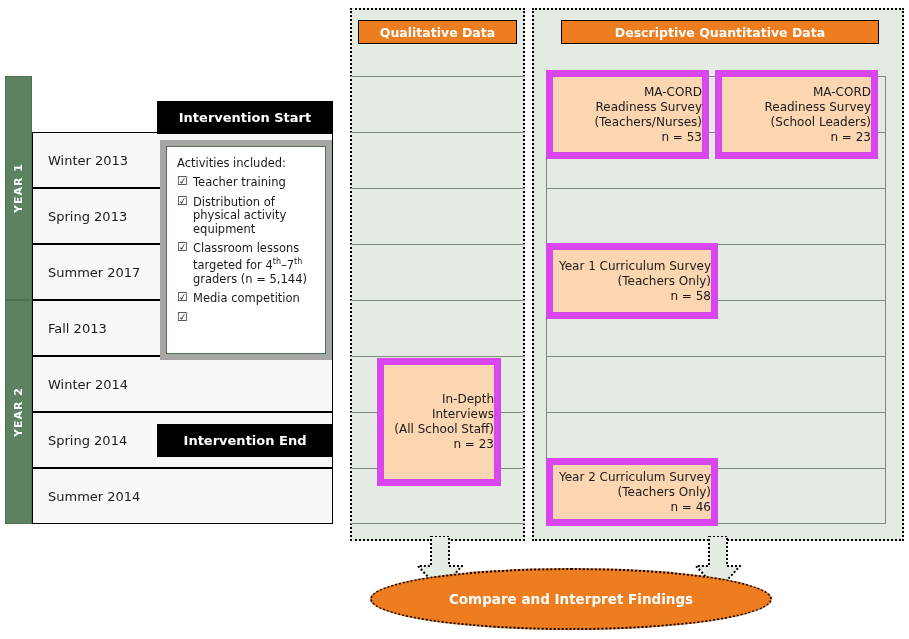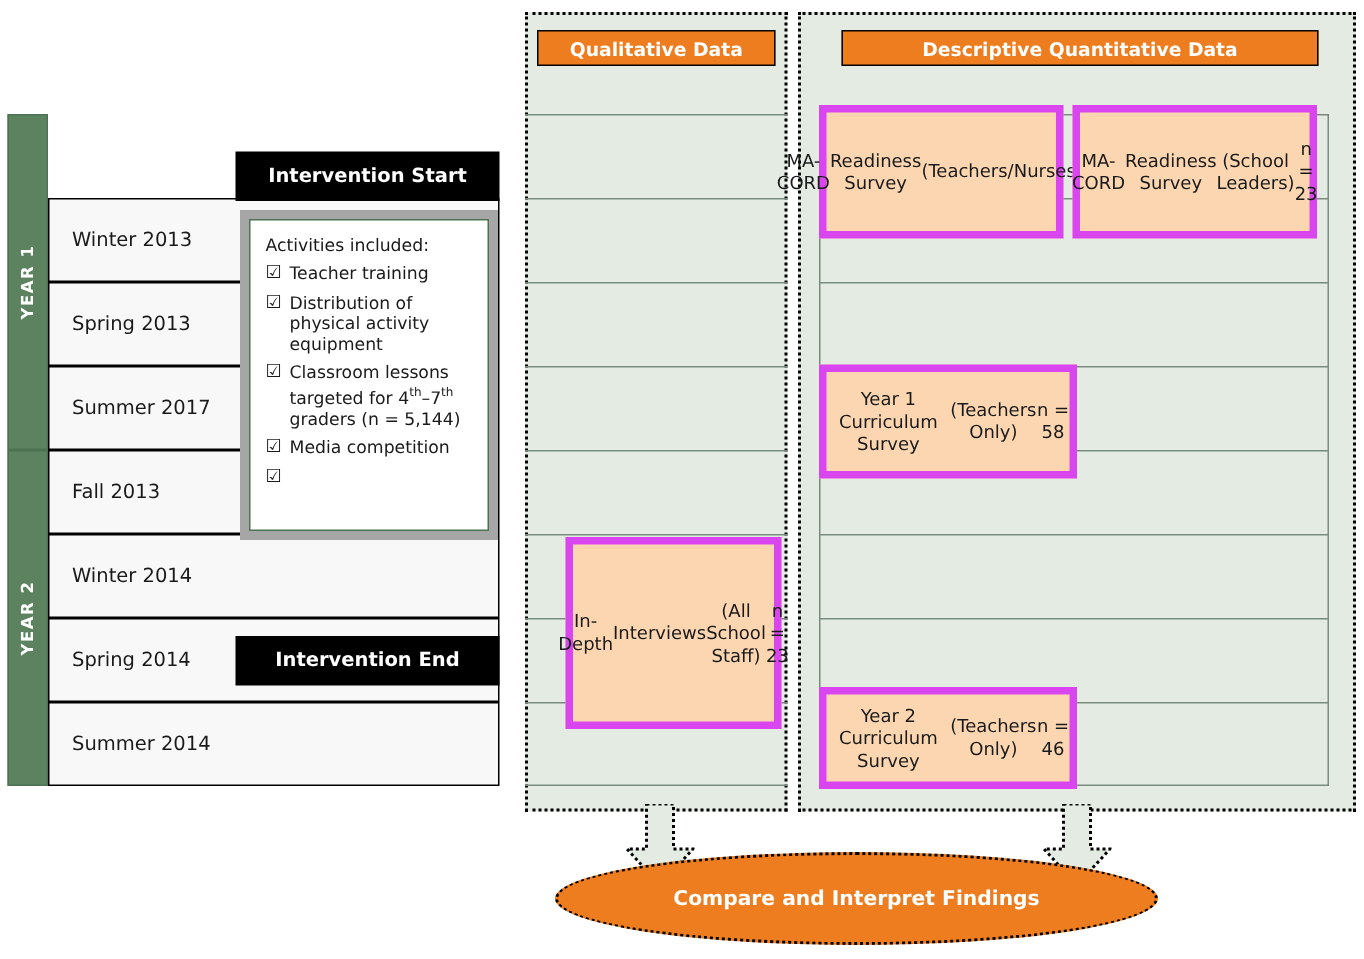--- a/index.html
+++ b/index.html
@@ -84,26 +84,26 @@
   #grid-quant{left:546px;width:340px;}
   .gridrow{
     position:absolute;left:0;width:100%;height:56px;
     border-top:1px solid #7b8b7b;box-sizing:border-box;
   }
   #grid-quant .gridrow{border-left:1px solid #7b8b7b;border-right:1px solid #7b8b7b;}
   .gridrow.last{border-bottom:1px solid #7b8b7b;}
 
   
   .databox{
-    position:absolute;background:#FBD6B0;border:5px solid #d946ef;
-    box-sizing:border-box;display:flex;flex-direction:row;
-    align-items:center;justify-content:center;text-align:center;
+    position:absolute;background:#FBD6B0;border:7px solid #d946ef;
+    box-sizing:border-box;display:flex;flex-direction:column;
+    align-items:flex-end;justify-content:center;text-align:center;
     font-size:12px;line-height:15px;color:#1a1a1a;
   }
-  #box-interviews{left:377px;top:358px;width:144px;height:128px;}
+  #box-interviews{left:377px;top:358px;width:124px;height:128px;}
   #box-readiness-tn{left:546px;top:70px;width:163px;height:89px;}
   #box-readiness-sl{left:715px;top:70px;width:163px;height:89px;}
   #box-curr-y1{left:546px;top:243px;width:172px;height:76px;}
   #box-curr-y2{left:546px;top:458px;width:172px;height:68px;}
 
   
   .arrow{position:absolute;width:46px;height:56px;}
   #arrow-left{left:417px;top:536px;}
   #arrow-right{left:695px;top:536px;}
 

